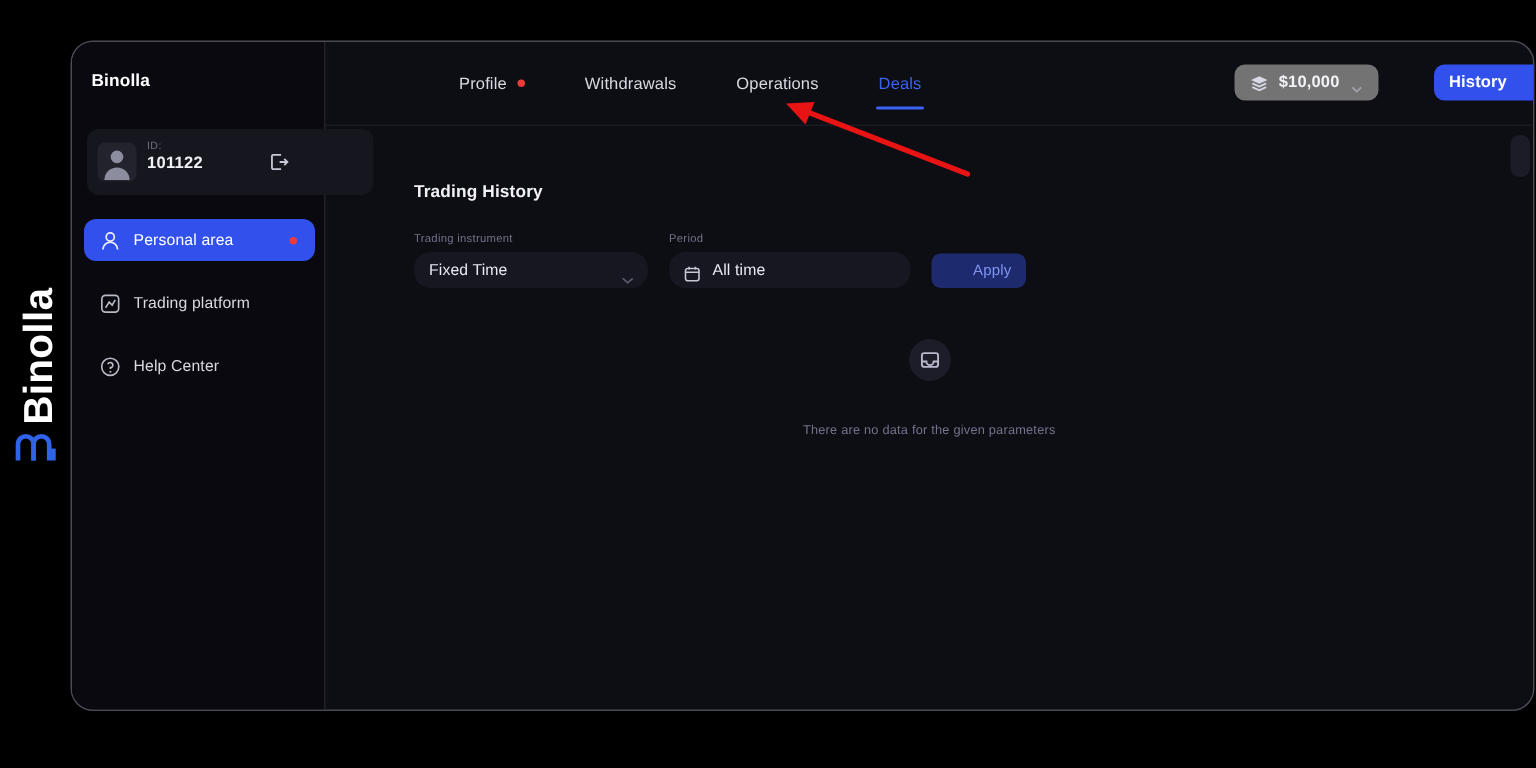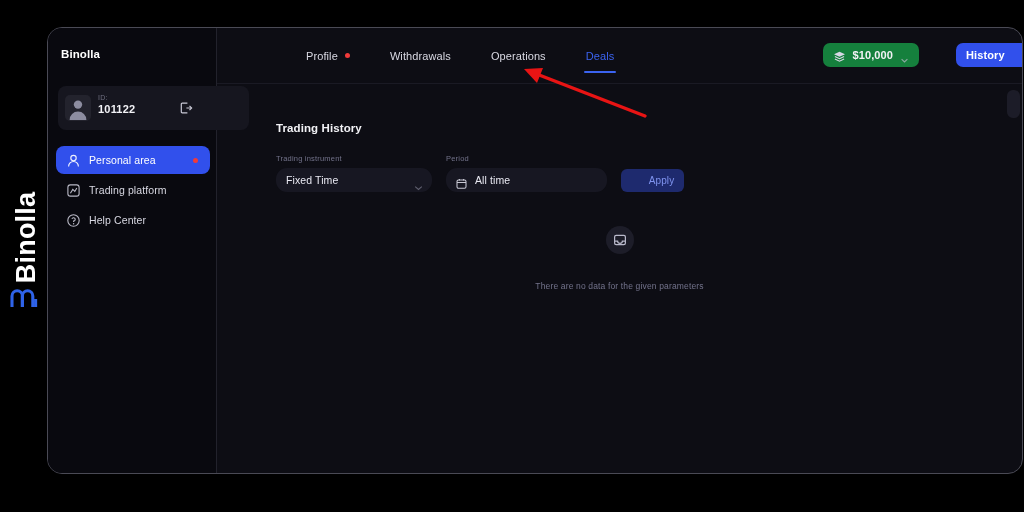--- a/index.html
+++ b/index.html
@@ -52,21 +52,21 @@
     position:absolute;left:7px;top:9px;width:26px;height:26px;
     border-radius:5px;background:#23232d;overflow:hidden;
   }
   .id-label{position:absolute;left:40px;top:8px;color:#6f6f80;font-size:7px;letter-spacing:.3px;}
   .id-value{position:absolute;left:40px;top:17px;color:#f2f2f6;font-size:11px;font-weight:bold;letter-spacing:.2px;}
   .logout-btn{position:absolute;left:120px;top:14px;width:16px;height:16px;}
 
   .nav{position:absolute;left:8px;top:118px;width:154px;}
   .nav-item{
     position:relative;display:flex;align-items:center;
-    height:28px;margin-bottom:2px;border-radius:8px;
+    height:28px;margin-bottom:14px;border-radius:8px;
     padding-left:10px;box-sizing:border-box;
   }
   .nav-item.active{background:#3150ec;}
   .nav-ico{width:15px;height:15px;flex:0 0 15px;margin-right:8px;opacity:.92;}
   .nav-label{color:#d8d8e2;font-size:10.5px;letter-spacing:.1px;}
   .nav-item.active .nav-label{color:#ffffff;}
   .nav-dot{position:absolute;right:12px;top:12px;width:5px;height:5px;border-radius:50%;background:#f03a3a;}
 
   
   .topbar{
@@ -80,21 +80,21 @@
   }
   .tab .t-dot{width:5px;height:5px;border-radius:50%;background:#f03a3a;margin-left:7px;}
   .tab.active{color:#3b63f0;}
   .tab.active::after{
     content:"";position:absolute;left:16px;right:16px;bottom:10px;height:2px;background:#3b63f0;border-radius:2px;
   }
 
   .balance{
     position:absolute;right:103px;top:15px;height:24px;
     display:flex;align-items:center;gap:7px;padding:0 10px;
-    background:#15803d;border-radius:7px;
+    background:#737373;border-radius:7px;
   }
   .bal-ico{width:13px;height:13px;}
   .bal-amt{color:#f2f2f6;font-size:11px;font-weight:bold;letter-spacing:.1px;}
   .bal-car{width:9px;height:9px;opacity:.75;}
 
   .deposit{
     position:absolute;right:0;top:15px;height:24px;width:66px;
     background:#3150ec;border-radius:7px 0 0 7px;
     display:flex;align-items:center;justify-content:flex-start;
     padding-left:10px;box-sizing:border-box;

